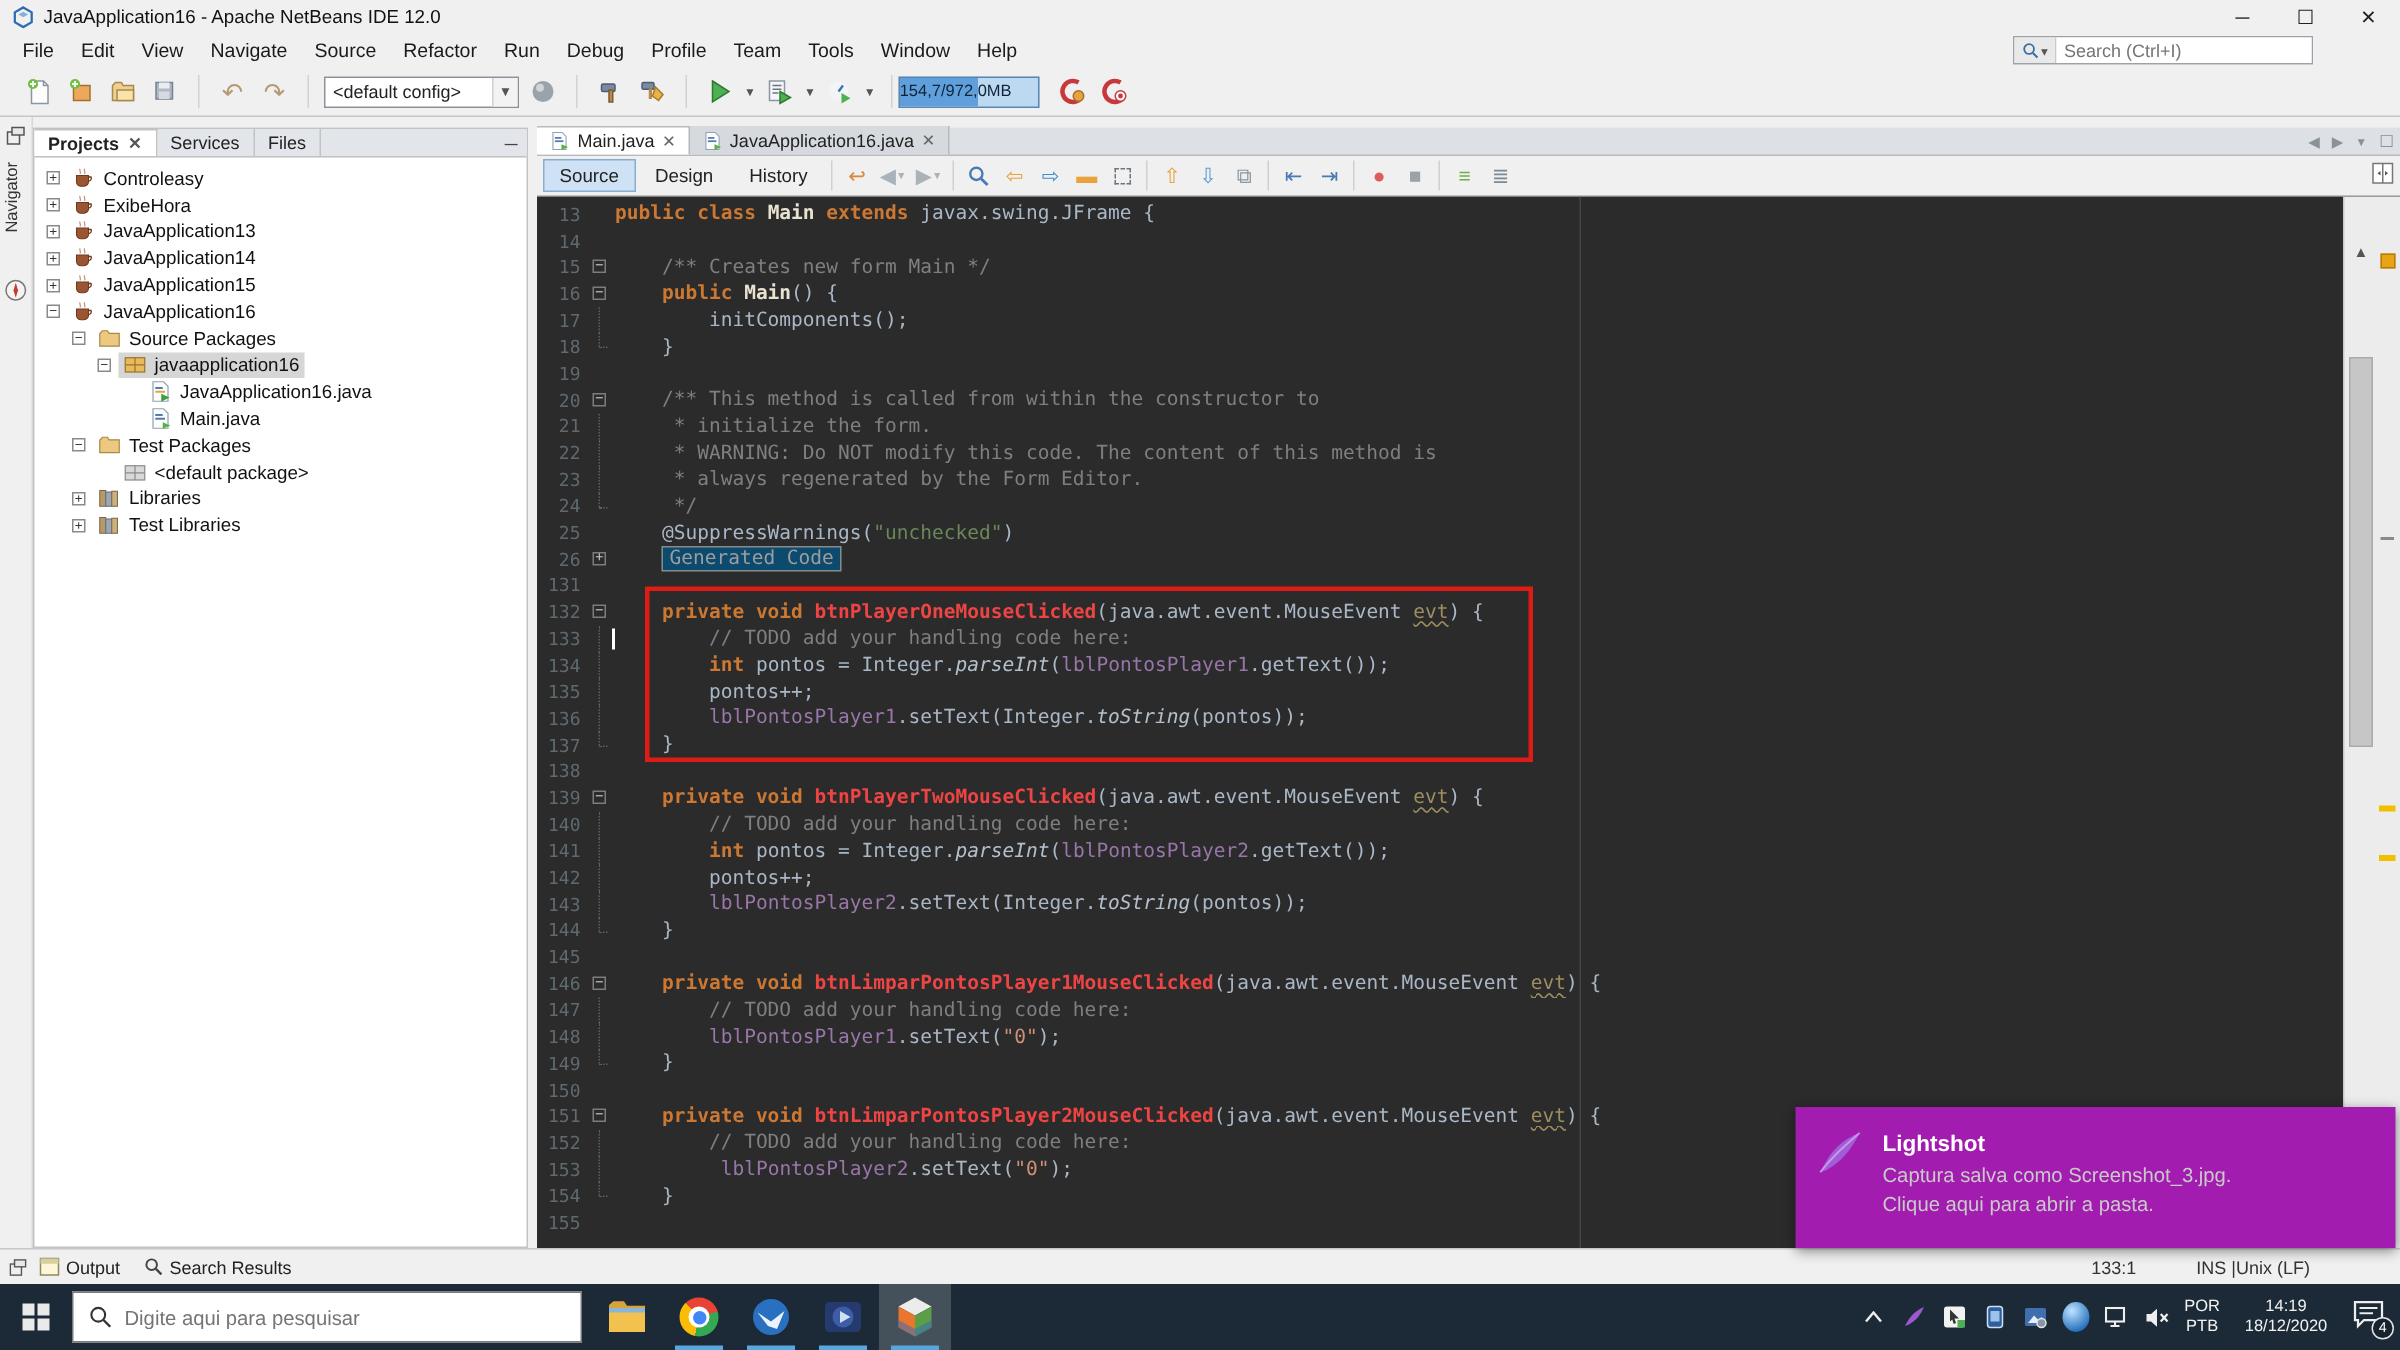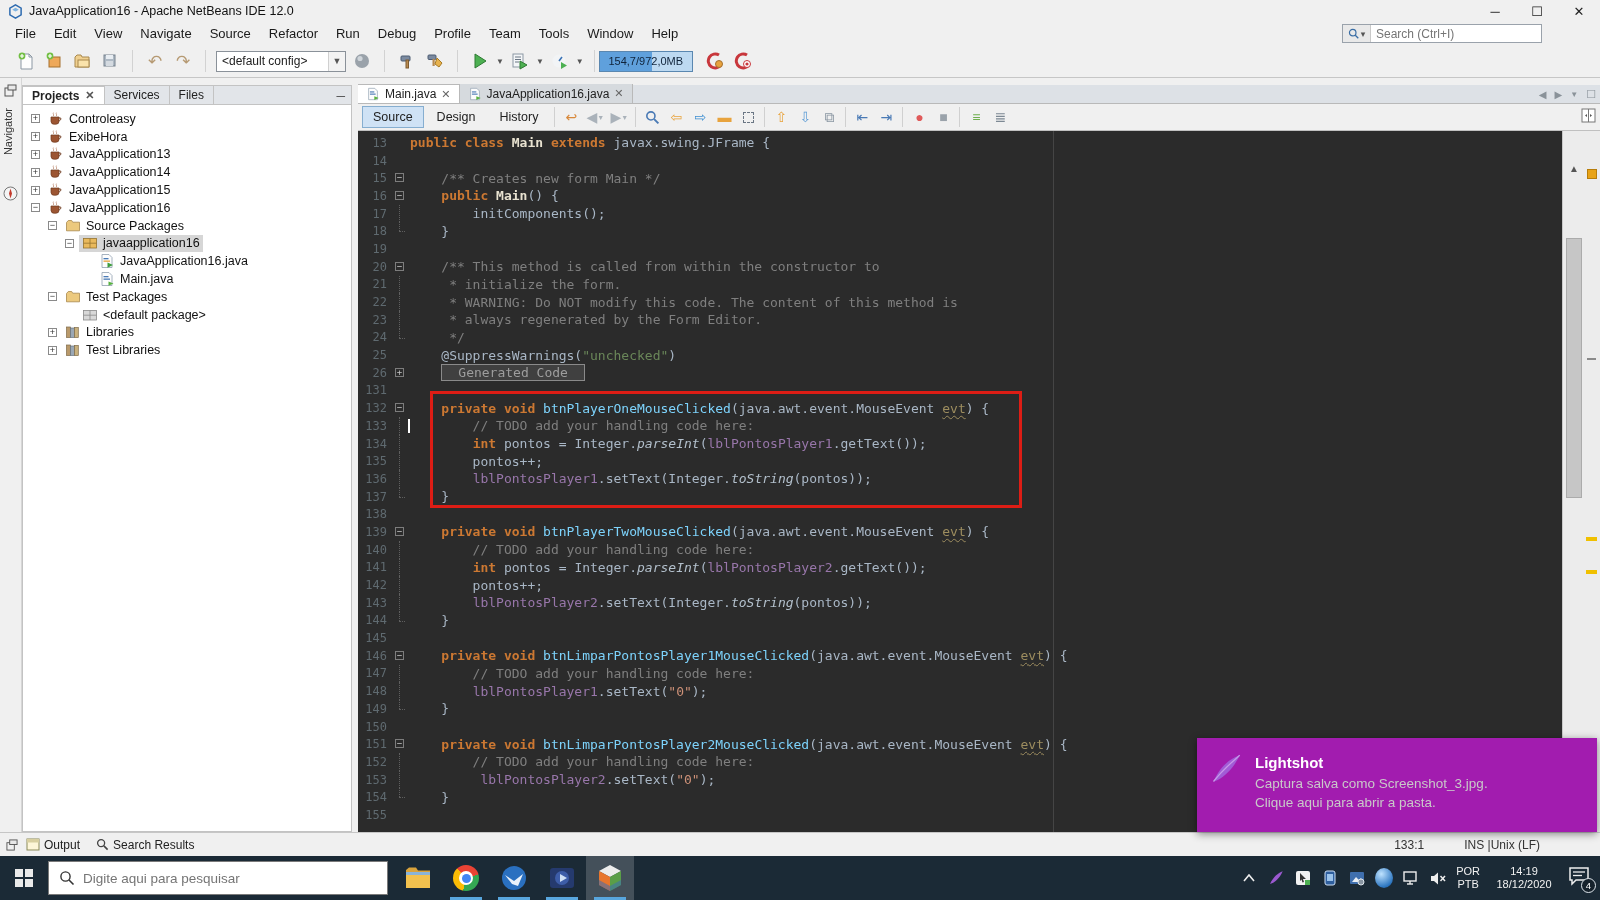--- a/index.html
+++ b/index.html
@@ -24,21 +24,21 @@
   .toolbar { position:absolute; left:0; top:45px; width:1600px; height:33px; background:#f0f0f0; border-bottom:1px solid #c6c6c6; display:flex; align-items:center; padding-left:8px; gap:4px; }
   .tb-group { display:flex; align-items:center; gap:4px; padding:0 6px; }
   .tb-sep { width:1px; height:22px; background:#d2d2d2; }
   .tb-btn { width:24px; height:24px; display:flex; align-items:center; justify-content:center; }
   .tb-btn svg { width:18px; height:18px; }
   .glyph { font-size:17px; line-height:1; }
   .config-select { width:130px; height:21px; background:#fff; border:1px solid #8a9199; display:flex; align-items:center; font-size:12px; color:#222; padding-left:5px; }
   .config-select .car { margin-left:auto; width:17px; height:100%; display:flex; align-items:center; justify-content:center; color:#555; font-size:9px; border-left:1px solid #d0d0d0; background:#f3f3f3; }
   .memwidget { position:relative; width:94px; height:21px; border:1px solid #5a87b0; background:#bdd9f1; overflow:hidden; }
   .memfill { position:absolute; left:0; top:0; bottom:0; width:57%; background:var(--memfill,#5fa0dc); }
-  .memtext { position:relative; z-index:2; font-size:11px; color:#10233a; text-align:center; line-height:19px; }
+  .memtext { position:relative; z-index:2; font-size:11px; color:#10233a; text-align:left; line-height:19px; }
 
   
   .main { position:absolute; left:0; top:78px; width:1600px; height:754px; background:#f0f0f0; }
   .leftrail { position:absolute; left:0; top:0; width:22px; height:754px; background:#f0f0f0; border-right:1px solid #d6d6d6; }
   .rail-vert { position:absolute; left:2px; top:30px; writing-mode:vertical-rl; transform:rotate(180deg); font-size:11px; color:#333; }
   .rail-dock { position:absolute; left:4px; top:6px; }
 
   
   .projects { position:absolute; left:22px; top:7px; width:330px; height:747px; background:#fff; border:1px solid #c3c3c3; }
   .ptabs { height:19px; background:#e2e5e9; display:flex; align-items:flex-end; border-bottom:1px solid #c3c3c3; position:relative; }
@@ -79,28 +79,28 @@
   .lnum { width:34px; text-align:right; padding-right:5px; color:#5f6a70; font-size:12px; flex:none; }
   .lfold { width:18px; height:100%; position:relative; flex:none; }
   .fbox { position:absolute; left:3px; top:4px; width:9px; height:9px; border:1px solid #7d7d7d; color:#c5c5c5; font-size:9px; line-height:7px; text-align:center; background:#2b2b2b; }
   .g1:before { content:""; position:absolute; left:7px; top:0; bottom:0; border-left:1px dotted #5f5f5f; }
   .gL:before { content:""; position:absolute; left:7px; top:0; height:9px; border-left:1px dotted #5f5f5f; }
   .gL:after  { content:""; position:absolute; left:7px; top:9px; width:6px; border-top:1px dotted #5f5f5f; }
   .ltext { position:relative; color:#a9b7c6; }
   .c-pl { color:#a9b7c6; }
   .c-kw { color:#cc7832; font-weight:bold; }
   .c-cls { color:#e8e2d0; font-weight:bold; }
-  .c-def { color:#7dd3fc; font-weight:normal; }
+  .c-def { color:#ef4444; font-weight:bold; }
   .c-com { color:#7f7f7f; }
   .c-fld { color:#9876aa; }
   .c-its { font-style:italic; color:#b3c0cc; }
   .c-strg { color:#6a8759; }
   .c-stro { color:#ce9178; }
   .c-evt { color:#9d8d5f; text-decoration:underline wavy #9d8d5f 1px; text-underline-offset:2px; }
-  .genbox { border:1px solid #8a8a8a; background:#404040; color:#9d9d9d; padding:0 16px; }
+  .genbox { border:1px solid #8a8a8a; background:#0c4a6e; color:#9d9d9d; padding:0 4px; }
   .caretbar { position:absolute; left:-2px; top:1px; width:2px; height:14px; background:#ffffff; }
   .marginguide { position:absolute; left:695px; top:0; bottom:0; border-left:1px solid #454545; }
   .redrect { position:absolute; left:72px; top:260px; width:592px; height:117px; border:3px solid var(--red,#dd1d15); z-index:5; }
   .scrollcol { position:absolute; right:16px; top:0; width:22px; height:701px; background:#ececec; border-left:1px solid #c9c9c9; }
   .sc-up { position:absolute; left:0; top:32px; width:22px; text-align:center; color:#555; font-size:10px; }
   .sc-thumb { position:absolute; left:3px; top:107px; width:16px; height:260px; background:#c6c6c6; border:1px solid #ababab; }
   .stripe { position:absolute; right:0; top:0; width:16px; height:701px; background:#ececec; }
   .stripe-status { position:absolute; right:3px; top:38px; width:10px; height:10px; background:#e8a317; border:1px solid #b77d0a; }
   .stripe-caret { position:absolute; right:4px; top:227px; width:9px; height:2px; background:#8a8a8a; }
   .stripe-w1 { position:absolute; right:3px; top:406px; width:11px; height:4px; background:#f0c000; }

